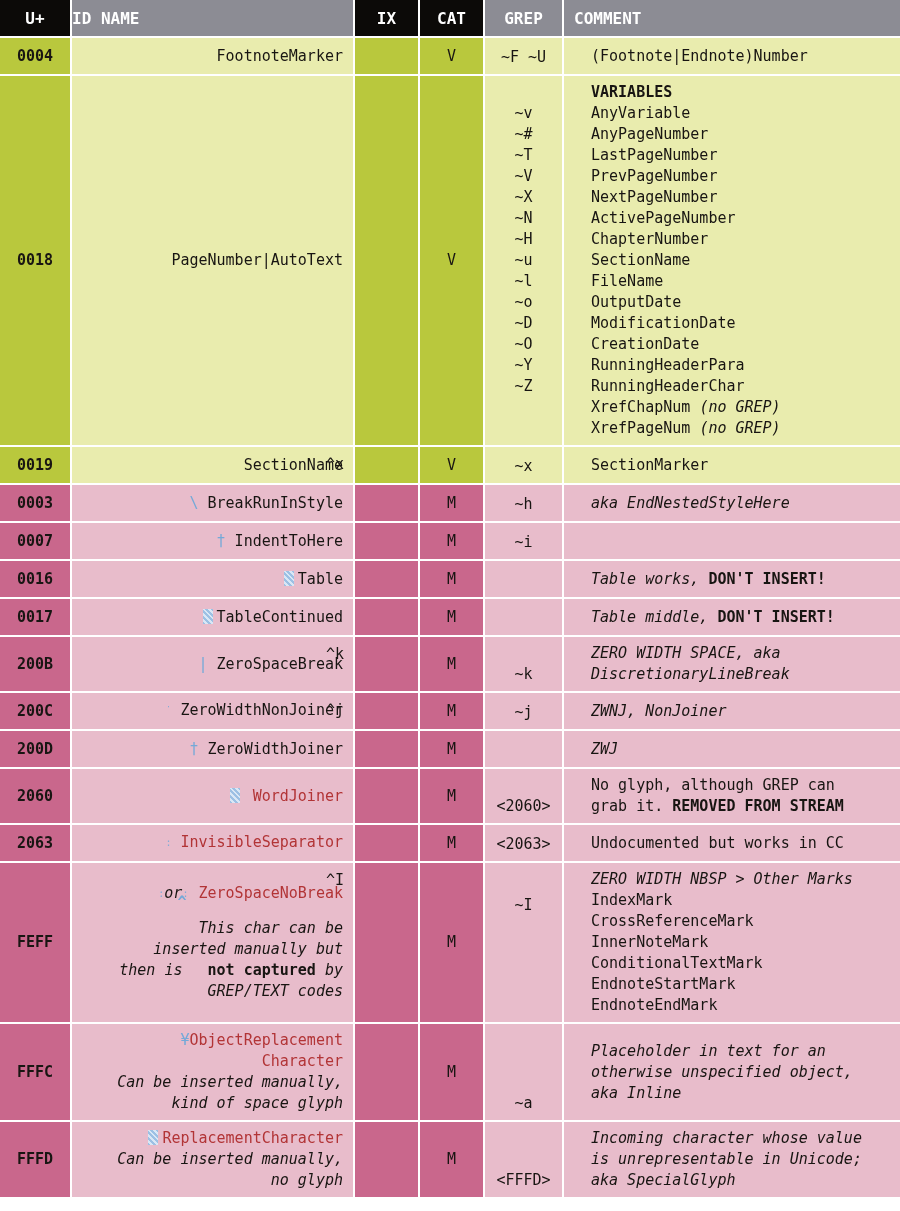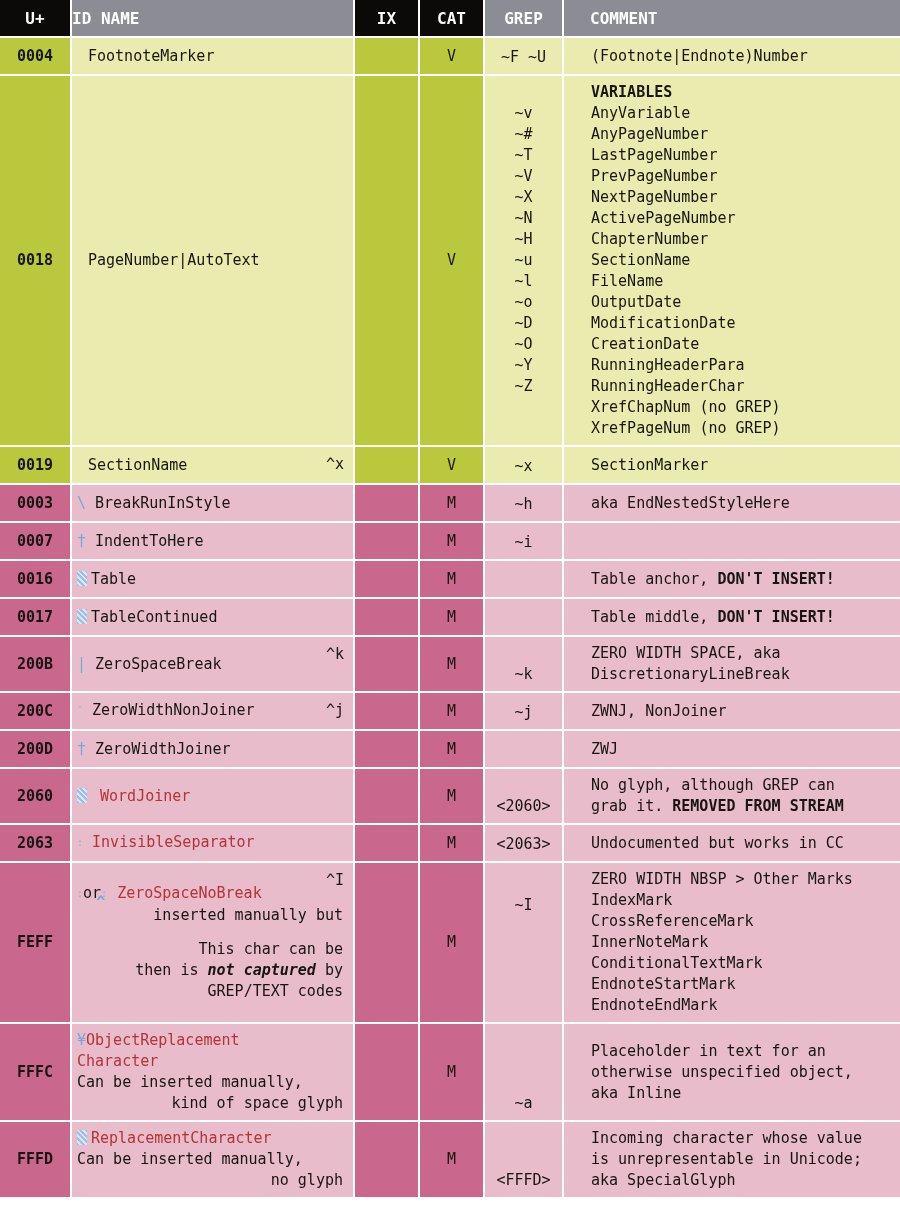--- a/index.html
+++ b/index.html
@@ -22,53 +22,53 @@
   .cell{position:relative;font-size:15px;line-height:21px;}
   
   .row.header{min-height:36px;}
   .row.header .cell{
     display:flex;align-items:center;font-weight:bold;font-size:16px;color:#ffffff;
   }
   .hdark{background:var(--header-black);justify-content:center;}
   .hgray{background:var(--header-gray);}
   .hgray.hname{padding-left:0;}
   .hgray.hgrep{justify-content:center;}
-  .hgray.hcomment{padding-left:26px;}
+  .hgray.hcomment{padding-left:10px;}
   
   .row.yellow .dark{background:var(--yellow-dark);}
   .row.yellow .light{background:var(--yellow-light);}
   .row.pink .dark{background:var(--pink-dark);}
   .row.pink .light{background:var(--pink-light);}
   
   .ucell{display:flex;align-items:center;justify-content:center;font-weight:bold;}
   .namecell{
     display:flex;flex-direction:column;justify-content:center;
     padding:6px 10px 6px 16px;
   }
   .namecell.has-glyph{padding-left:5px;}
-  .nline{text-align:left;white-space:pre;}
+  .nline{text-align:right;white-space:pre;}
   .nline.right{text-align:right;}
   .nline.gap{margin-top:13px;}
   .shortcut{position:absolute;top:7px;right:9px;}
   .ixcell{}
   .catcell{display:flex;align-items:center;justify-content:center;}
   .grepcell{
     display:flex;flex-direction:column;justify-content:flex-end;align-items:center;
     text-align:center;padding:6px 2px;white-space:pre;
   }
   .grepcell.top{justify-content:flex-start;padding-top:32px;}
   .commentcell{
     display:flex;flex-direction:column;justify-content:center;
     padding:6px 4px 6px 27px;
   }
   .cline{white-space:pre;}
   
-  .p-i{}
+  .p-i{font-style:italic;}
   .p-b{font-weight:bold;}
-  .p-bi{font-weight:bold;font-style:italic;}
+  .p-bi{font-weight:bold;margin-left:16px;}
   .p-red{color:var(--red-text);}
   .p-glyph{color:var(--blue-glyph);}
   .p-dot{
     color:var(--blue-glyph);font-size:10px;opacity:.85;position:relative;top:-1px;
   }
   .p-caret{
     color:var(--blue-glyph);font-weight:bold;display:inline-block;
     position:relative;top:9px;margin-left:-11px;margin-right:3px;
   }
   .p-hatch{
@@ -165,21 +165,21 @@
     </div>
     <div class="row pink">
       <div class="cell dark ucell">0016</div>
       <div class="cell light namecell has-glyph">
         <div class="nline"><span class="p-hatch"></span><span>Table</span></div>
       </div>
       <div class="cell dark ixcell"></div>
       <div class="cell dark catcell">M</div>
       <div class="cell light grepcell"></div>
       <div class="cell light commentcell">
-        <div class="cline"><span class="p-i">Table anchor,</span><span class="p-b"> DON'T INSERT!</span></div>
+        <div class="cline"><span class="p-i">Table works,</span><span class="p-b"> DON'T INSERT!</span></div>
       </div>
     </div>
     <div class="row pink">
       <div class="cell dark ucell">0017</div>
       <div class="cell light namecell has-glyph">
         <div class="nline"><span class="p-hatch"></span><span>TableContinued</span></div>
       </div>
       <div class="cell dark ixcell"></div>
       <div class="cell dark catcell">M</div>
       <div class="cell light grepcell"></div>
@@ -248,22 +248,22 @@
       <div class="cell dark catcell">M</div>
       <div class="cell light grepcell"><div class="cline">&lt;2063&gt;</div></div>
       <div class="cell light commentcell">
         <div class="cline"><span>Undocumented but works in CC</span></div>
       </div>
     </div>
     <div class="row pink">
       <div class="cell dark ucell">FEFF</div>
       <div class="cell light namecell has-glyph">
         <div class="nline"><span class="p-dot">:</span><span class="p-i">or</span><span class="p-dot">:</span><span class="p-caret">^</span><span> </span><span class="p-red">ZeroSpaceNoBreak</span></div>
+        <div class="nline right gap"><span class="p-i">This char can be</span></div>
         <div class="nline right"><span class="p-i">inserted manually but</span></div>
-        <div class="nline right gap"><span class="p-i">This char can be</span></div>
         <div class="nline right"><span class="p-i">then is </span><span class="p-bi">not captured</span><span class="p-i"> by</span></div>
         <div class="nline right"><span class="p-i">GREP/TEXT codes</span></div>
         <span class="shortcut">^I</span>
       </div>
       <div class="cell dark ixcell"></div>
       <div class="cell dark catcell">M</div>
       <div class="cell light grepcell top"><div class="cline">~I</div></div>
       <div class="cell light commentcell">
         <div class="cline"><span class="p-i">ZERO WIDTH NBSP &gt; Other Marks</span></div>
         <div class="cline"><span>IndexMark</span></div>

